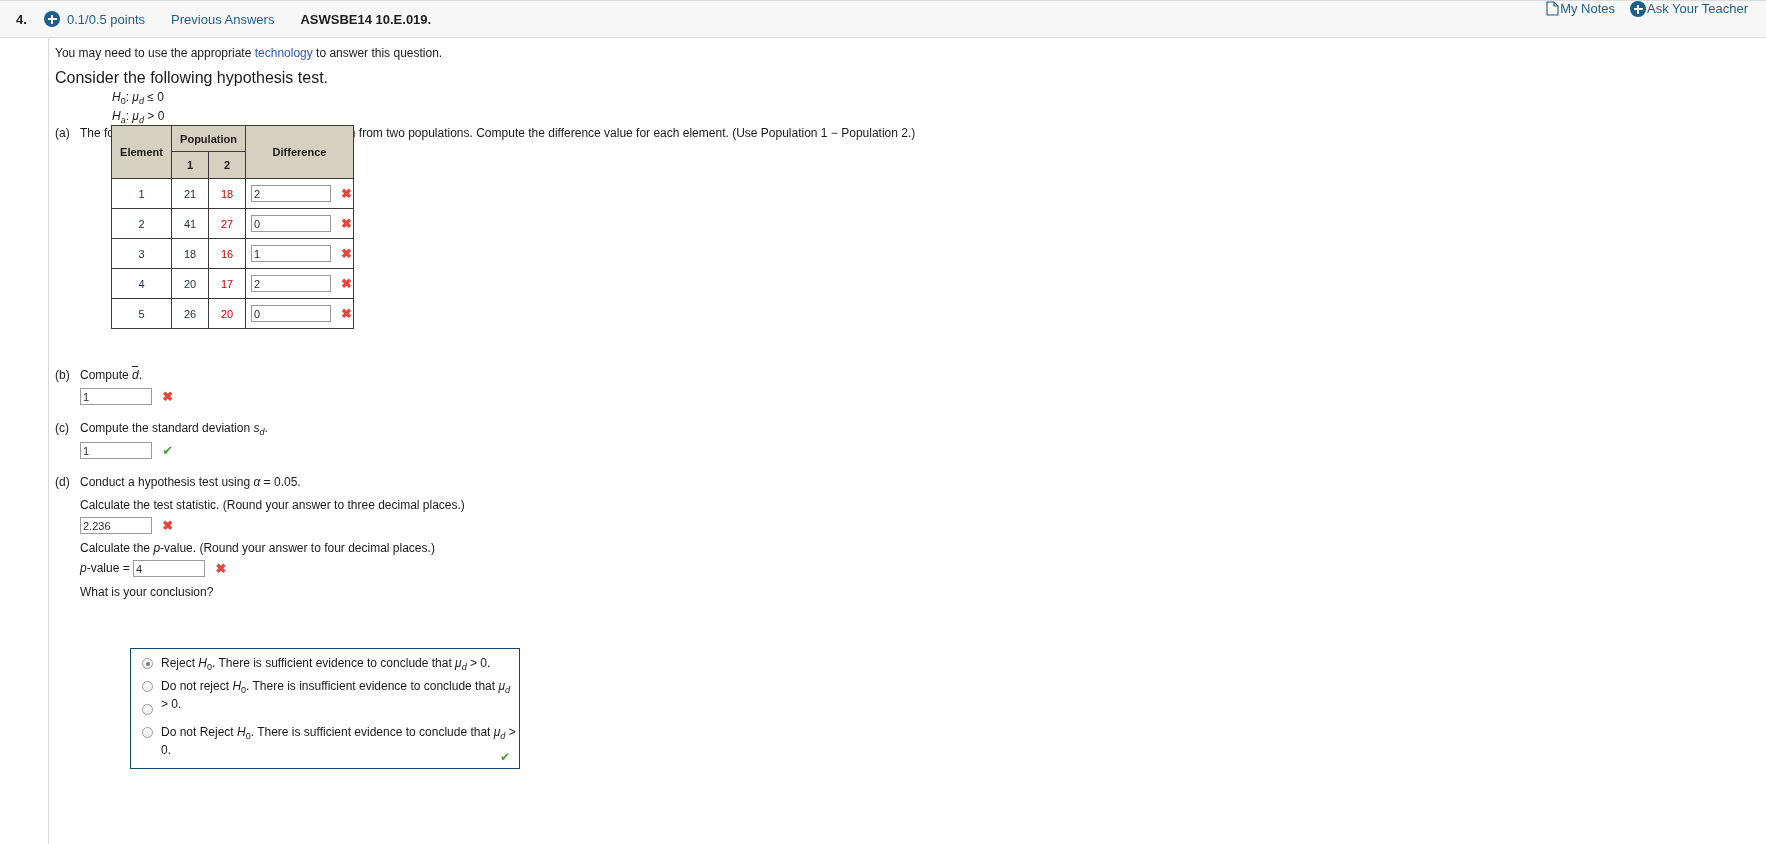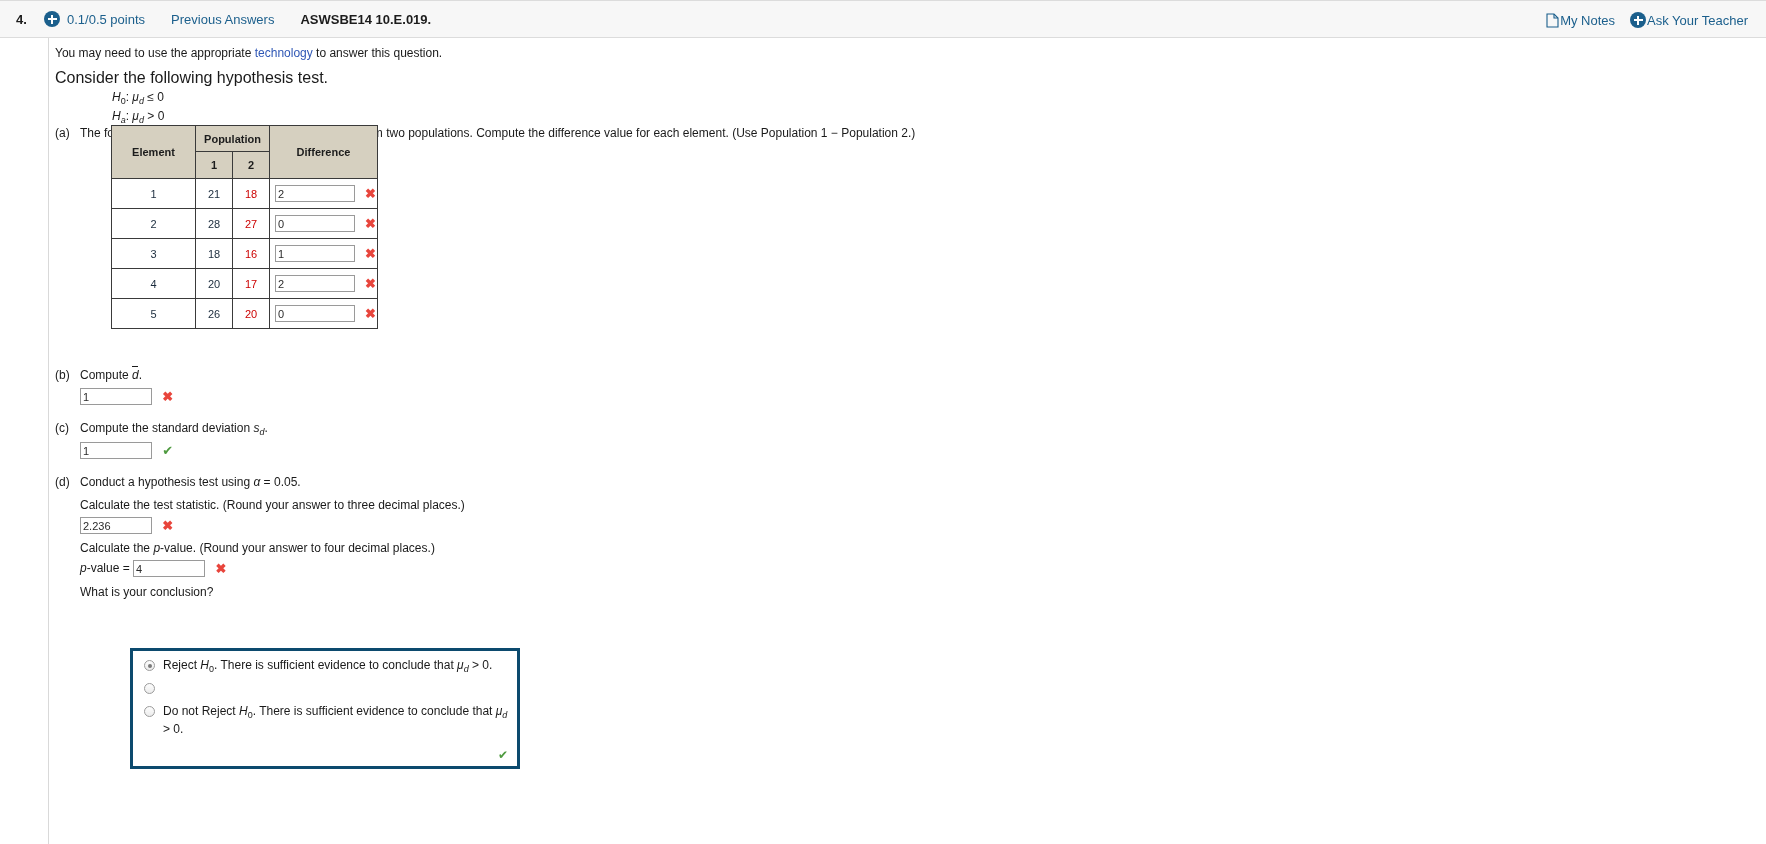--- a/index.html
+++ b/index.html
@@ -40,21 +40,21 @@
   .circ-plus::before { left: 3.5px; top: 7px; width: 9px; height: 2px; }
   .circ-plus::after  { top: 3.5px; left: 7px; height: 9px; width: 2px; }
   .hdr-link {
     font-size: 13px; color: #1b5f8c; text-decoration: none; white-space: nowrap;
   }
   .hdr-bold { font-size: 13px; font-weight: bold; color: #1c1c1c; white-space: nowrap; }
   .gap-a { width: 26px; }
   .gap-b { width: 26px; }
   .hdr-right {
     position: absolute; right: 18px; top: 0; height: 38px;
-    display: flex; align-items: center; gap: 1px;
+    display: flex; gap: 1px;
   }
   .note-icon { width: 13px; height: 15px; flex: none; }
   .hdr-right .sep { width: 13px; }
 
   
   .qbody {
     position: relative;
     margin-left: 48px;
     border-left: 1px solid #d9d9d9;
     height: 806px;
@@ -90,21 +90,21 @@
     border: 1px solid #3a3a3a;
     text-align: center;
     vertical-align: middle;
   }
   .dtable th {
     background: #d6d0c0;
     font-weight: bold;
     color: #1c1c1c;
     font-size: 11px;
   }
-  th.c-el   { width: 84px; height: 53px; }
+  th.c-el   { width: 60px; height: 53px; }
   th.c-pop  { height: 26px; }
   th.c-p1, th.c-p2 { width: 37px; height: 27px; }
   th.c-diff { width: 107px; height: 53px; }
   .dtable td { height: 30px; background: #ffffff; }
   td.v-el  { color: #1a2b3c; }
   td.v-p1  { color: #1a2b3c; }
   td.v-p2  { color: #cc0000; }
   td.v-dif { text-align: left; padding-left: 5px; white-space: nowrap; }
 
   
@@ -128,21 +128,21 @@
   .xmark { color: #e8453c; font-size: 13px; font-weight: bold; line-height: 1; }
   .ckmark { color: #4e9a3f; font-size: 13px; line-height: 1; }
 
   
   .choicebox {
     position: absolute;
     left: 81px;
     top: 610px;
     width: 390px;
     height: 121px;
-    border: 3px solid #0c4a6e;
+    border: 1px solid #0c4a6e;
     background: #ffffff;
   }
   .choice {
     display: flex; align-items: flex-start; gap: 8px;
     padding: 0 0 0 11px;
     height: 23px;
     font-size: 12px;
   }
   .choice:first-child { margin-top: 7px; }
   .radio {
@@ -222,21 +222,21 @@
         <td class="v-el">1</td>
         <td class="v-p1">21</td>
         <td class="v-p2">18</td>
         <td class="v-dif">
           <input class="ansbox w-diff" type="text" value="2" style="">
           <span class="mark xmark">✖</span>
         </td>
       </tr>
       <tr>
         <td class="v-el">2</td>
-        <td class="v-p1">28</td>
+        <td class="v-p1">41</td>
         <td class="v-p2">27</td>
         <td class="v-dif">
           <input class="ansbox w-diff" type="text" value="0" style="">
           <span class="mark xmark">✖</span>
         </td>
       </tr>
       <tr>
         <td class="v-el">3</td>
         <td class="v-p1">18</td>
         <td class="v-p2">16</td>
@@ -302,20 +302,24 @@
     <i class="v">p</i><span>-value = </span><input class="ansbox w-pv" type="text" value="4" style="">
     <span class="mark xmark">✖</span>
   </div>
 
   <div class="part" style="left:31px; top:547px;">What is your conclusion?</div>
 
   <div class="choicebox">
     <div class="choice">
       <span class="radio sel"></span>
       <span class="choice-label"><span>Reject </span><i class="v">H</i><span class="sub-n">0</span><span>. There is sufficient evidence to conclude that </span><i class="v">μ</i><span class="sub">d</span><span> &gt; 0.</span></span>
+    </div>
+    <div class="choice">
+      <span class="radio"></span>
+      <span class="choice-label"><span>Do not reject </span><i class="v">H</i><span class="sub-n">0</span><span>. There is insufficient evidence to conclude that </span><i class="v">μ</i><span class="sub">d</span><span> &gt; 0.</span></span>
     </div>
     <div class="choice">
       <span class="radio"></span>
     </div>
     <div class="choice">
       <span class="radio"></span>
       <span class="choice-label"><span>Do not Reject </span><i class="v">H</i><span class="sub-n">0</span><span>. There is sufficient evidence to conclude that </span><i class="v">μ</i><span class="sub">d</span><span> &gt; 0.</span></span>
     </div>
     <span class="box-check">✔</span>
   </div>

